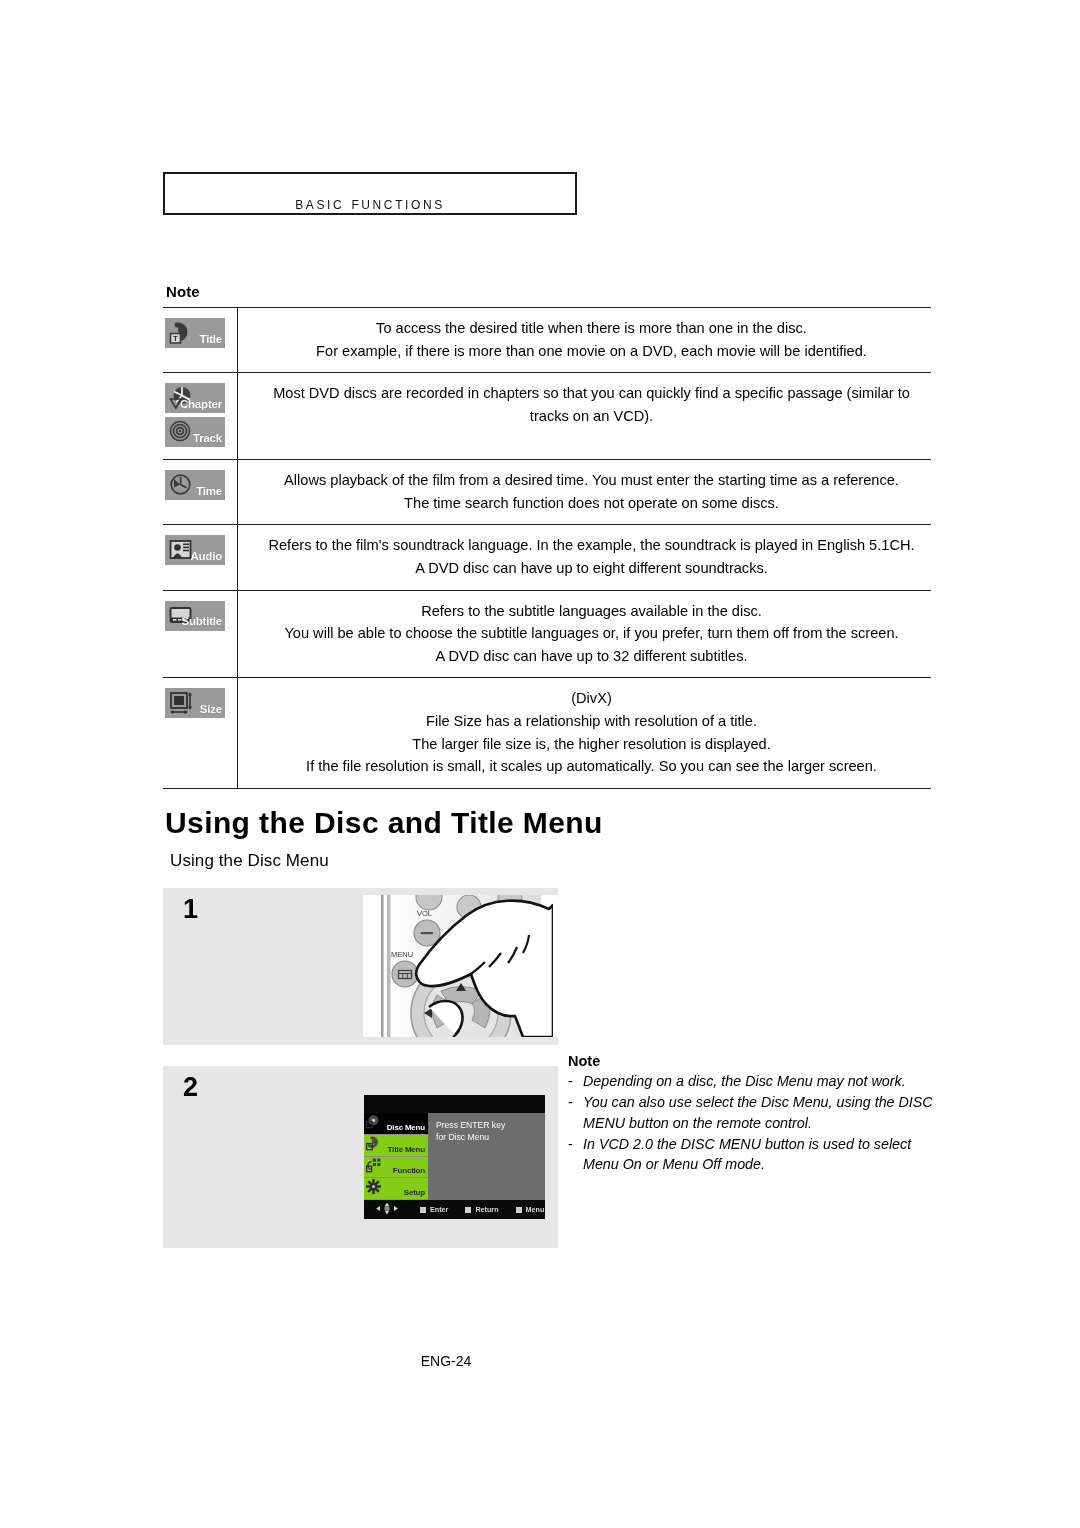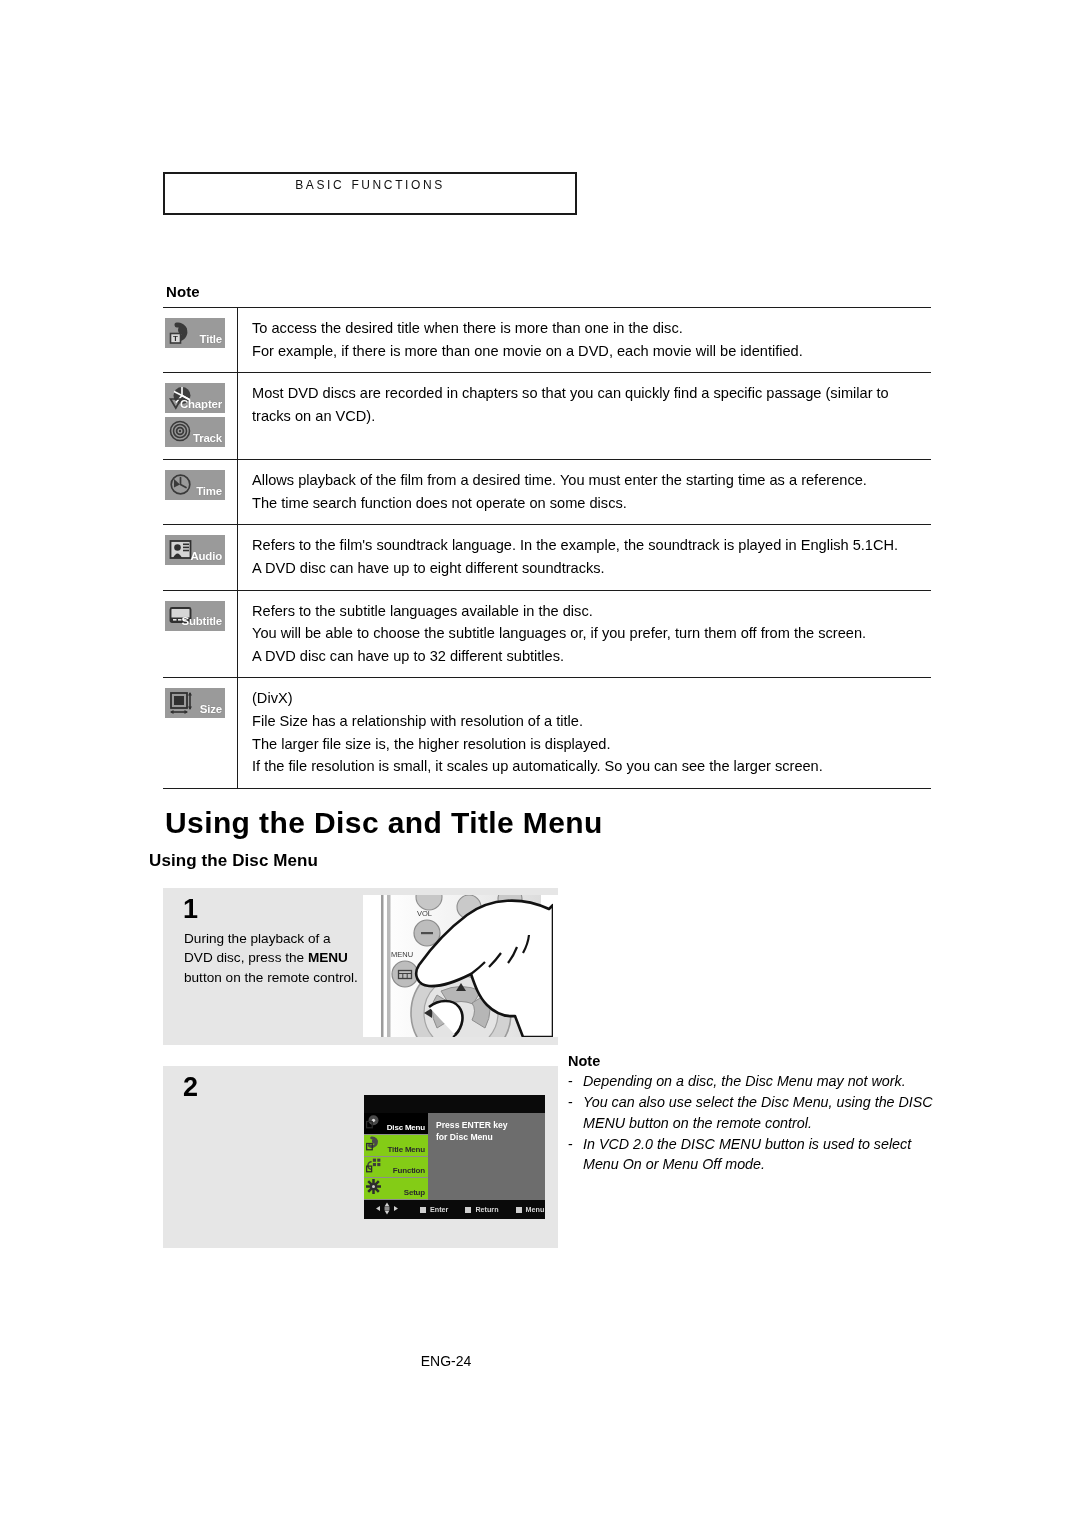--- a/index.html
+++ b/index.html
@@ -20,21 +20,21 @@
   .chapter-header {
     position: absolute;
     left: 163px;
     top: 172px;
     width: 414px;
     height: 43px;
     border: 2px solid #1a1a1a;
     background: #ffffff;
     box-sizing: border-box;
     display: flex;
-    align-items: flex-start;
+    align-items: flex-end;
     justify-content: center;
   }
   .chapter-header-text {
     font-size: 16.5px;
     font-weight: 400;
     letter-spacing: 2.6px;
     font-variant: small-caps;
     text-transform: lowercase;
     color: #111111;
   }
@@ -61,21 +61,21 @@
   .icon-cell {
     width: 74px;
     padding: 6px 0 8px 0 !important;
     border-right: 1.6px solid #1c1c1c;
   }
   .text-cell {
     padding: 9px 0 10px 14px !important;
     font-size: 14.6px;
     line-height: 1.55;
   }
-  .text-cell div { white-space: nowrap; }
+  .text-cell div { white-space: nowrap; text-align: center; }
 
   
   .badge {
     width: 60px;
     height: 30px;
     background: #9a9a9a;
     position: relative;
     margin: 4px 0 4px 2px;
     display: block;
   }
@@ -104,24 +104,24 @@
   .h1-title {
     position: absolute;
     left: 165px;
     top: 806px;
     font-size: 30px;
     font-weight: bold;
     letter-spacing: 0.4px;
   }
   .h2-title {
     position: absolute;
-    left: 149px;
+    left: 170px;
     top: 851px;
     font-size: 17px;
-    font-weight: bold;
+    font-weight: normal;
     letter-spacing: 0.1px;
   }
 
   
   .step-panel {
     position: absolute;
     background: #e6e6e6;
     box-sizing: border-box;
   }
   #step-1 { left: 163px; top: 888px; width: 395px; height: 157px; }
@@ -208,21 +208,21 @@
     top: 1px;
     width: 15px;
     height: 15px;
   }
   .osd-content {
     flex: 1;
     padding: 7px 0 0 8px;
     color: #ffffff;
     font-size: 8.6px;
     line-height: 1.35;
-    font-weight: bold;
+    font-weight: normal;
   }
   .osd-bottombar {
     position: absolute;
     left: 0;
     right: 0;
     bottom: 0;
     height: 19px;
     background: #0a0a0a;
     display: flex;
     align-items: center;
@@ -426,21 +426,20 @@
         </td>
       </tr>
     </tbody>
 </table>
 
 <div class="h1-title">Using the Disc and Title Menu</div>
 <div class="h2-title">Using the Disc Menu</div>
 
 <div class="step-panel" id="step-1">
   <div class="step-num">1</div>
-  <div class="step-text">During the playback of a DVD disc, press the <b>MENU</b> button on the remote control.</div>
 
   <div class="remote-illo">
     <svg width="190" height="142" viewBox="0 0 190 142" xmlns="http://www.w3.org/2000/svg">
       <defs>
         <linearGradient id="bodyg" x1="0" y1="0" x2="1" y2="0">
           <stop offset="0" stop-color="#ffffff"></stop>
           <stop offset="0.5" stop-color="#f2f2f2"></stop>
           <stop offset="1" stop-color="#dcdcdc"></stop>
         </linearGradient>
       </defs>

